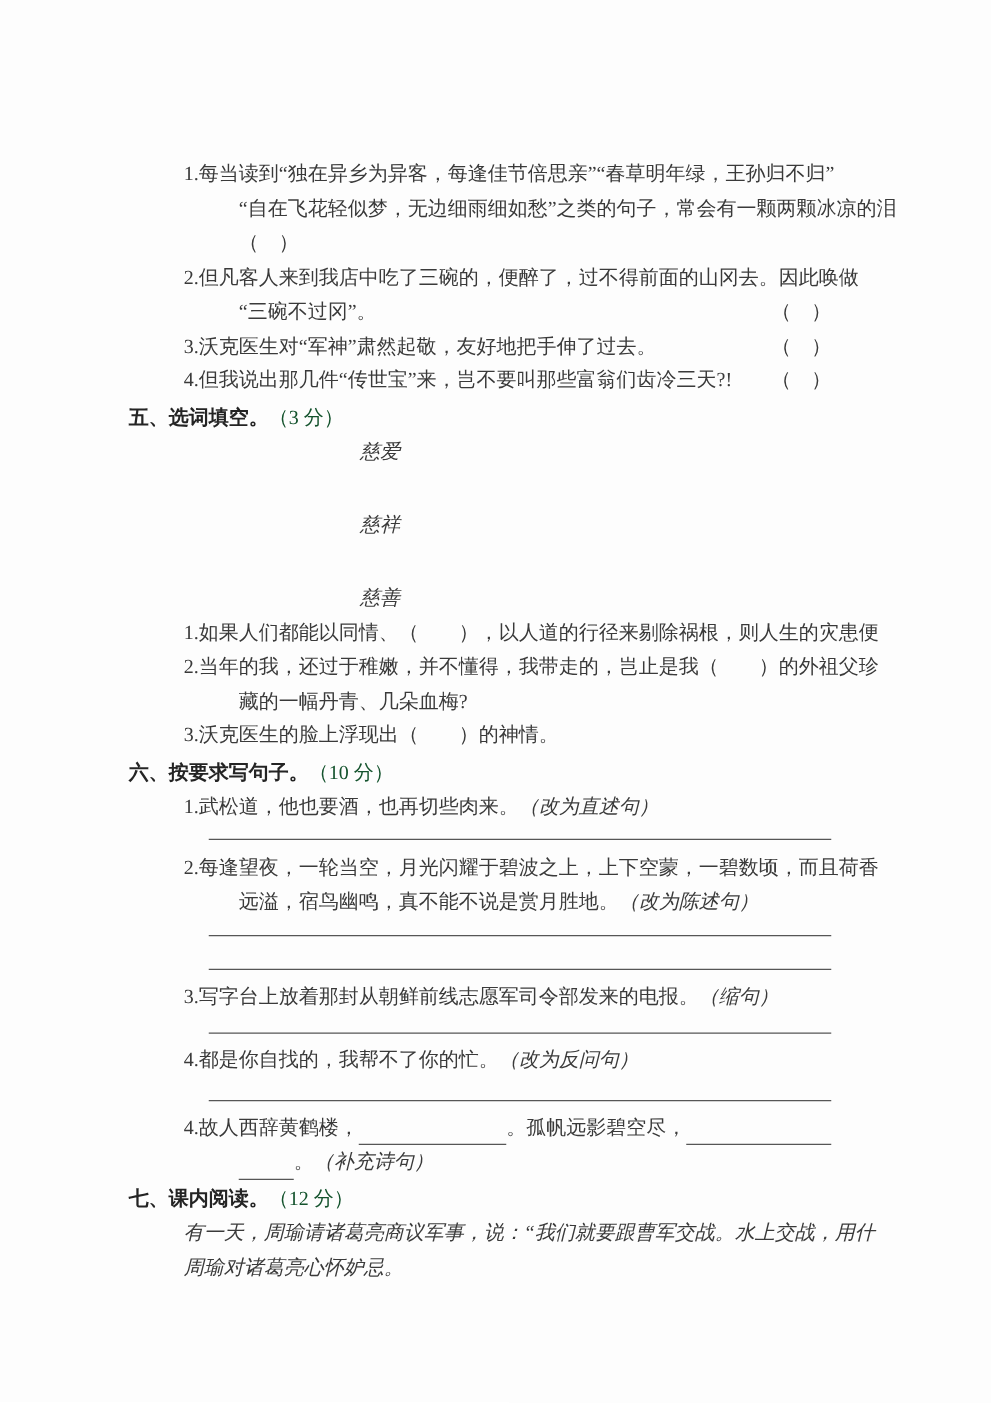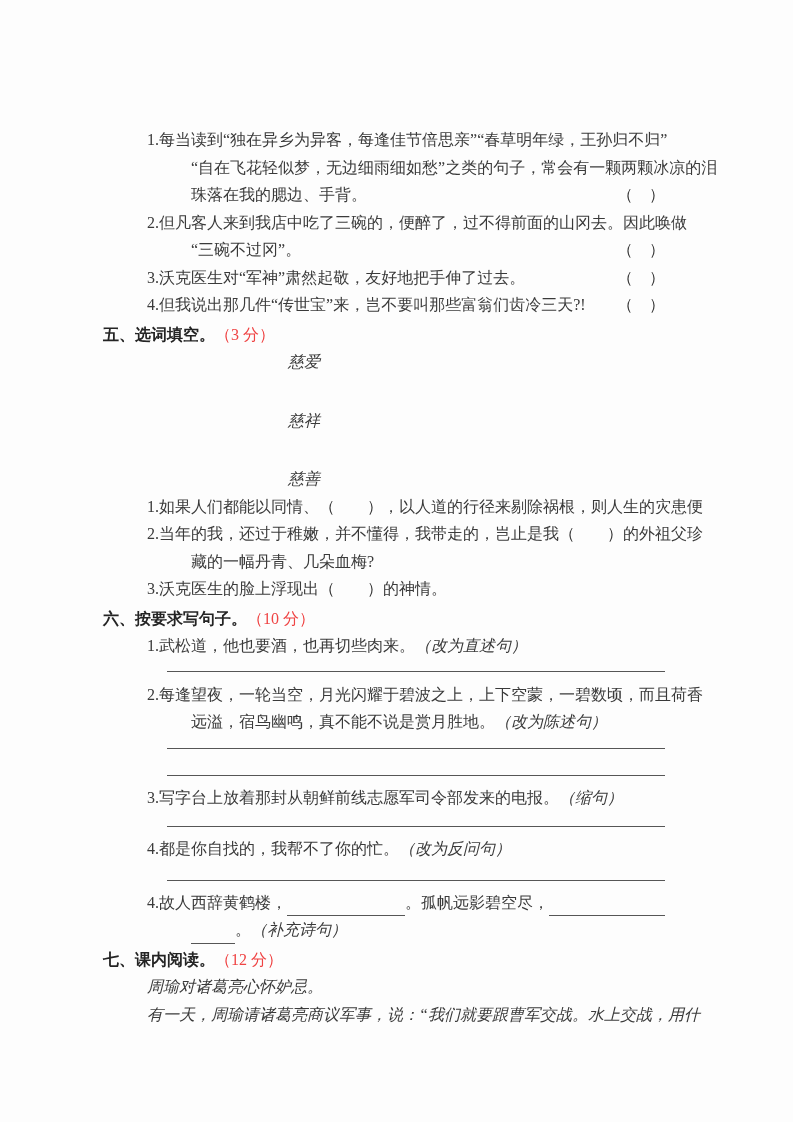--- a/index.html
+++ b/index.html
@@ -13,21 +13,21 @@
     color:#3a3a3a;
     overflow:hidden;
   }
   .content { position:absolute; left:103px; top:126px; width:562px; }
   .ln { line-height:27.5px; white-space:nowrap; }
   .ln-first { margin-left:44px; }
   .ln-cont  { margin-left:88px; }
   .ln-flex  { display:flex; justify-content:space-between; }
   .bracket  { white-space:nowrap; }
   .h { line-height:27.5px; font-weight:bold; color:#242424; margin-top:2px; }
-  .h .h-score { font-weight:normal; color:#ef4444; }
+  .h .h-score { font-weight:normal; color:#14532d; }
   .kai { font-style:italic; }
   .word-bank { display:flex; gap:31px; margin-left:185px; line-height:27.5px;flex-direction:column; }
   .al { margin-left:64px; border-bottom:1.4px solid #565656; }
   .al-1 { height:12px; margin-bottom:9px; }
   .al-a { height:13px; }
   .al-b { height:27px; margin-bottom:8px; }
   .al-m { height:16px; margin-bottom:8px; }
   .al-lg { height:18px; margin-bottom:8px; }
   .poem-row { display:flex; align-items:flex-end; }
   .blank { display:inline-block; border-bottom:1.4px solid #565656; height:18px; }
@@ -44,21 +44,20 @@
 <body>
 
 <div class="page">
   <div class="content">
 
     <section>
       <div>
         <div class="ln ln-first">1.每当读到“独在异乡为异客，每逢佳节倍思亲”“春草明年绿，王孙归不归”</div>
         <div class="ln ln-cont">“自在飞花轻似梦，无边细雨细如愁”之类的句子，常会有一颗两颗冰凉的泪</div>
         <div class="ln ln-cont ln-flex">
-          <span>珠落在我的腮边、手背。</span>
           <span class="bracket">（　）</span>
         </div>
       </div>
       <div>
         <div class="ln ln-first">2.但凡客人来到我店中吃了三碗的，便醉了，过不得前面的山冈去。因此唤做</div>
         <div class="ln ln-cont ln-flex">
           <span>“三碗不过冈”。</span>
           <span class="bracket">（　）</span>
         </div>
       </div>
@@ -144,18 +143,18 @@
           <span>。</span>
           <span class="kai">（补充诗句）</span>
         </div>
       </div>
     </section>
 
     <section class="reading">
       <div class="h">
         <span class="h-title">七、课内阅读。</span><span class="h-score">（12 分）</span>
       </div>
+      <p class="kai">有一天，周瑜请诸葛亮商议军事，说：“我们就要跟曹军交战。水上交战，用什</p>
       <p class="kai">周瑜对诸葛亮心怀妒忌。</p>
-      <p class="kai">有一天，周瑜请诸葛亮商议军事，说：“我们就要跟曹军交战。水上交战，用什</p>
     </section>
   </div>
 
 </div>
 
 </body></html>

